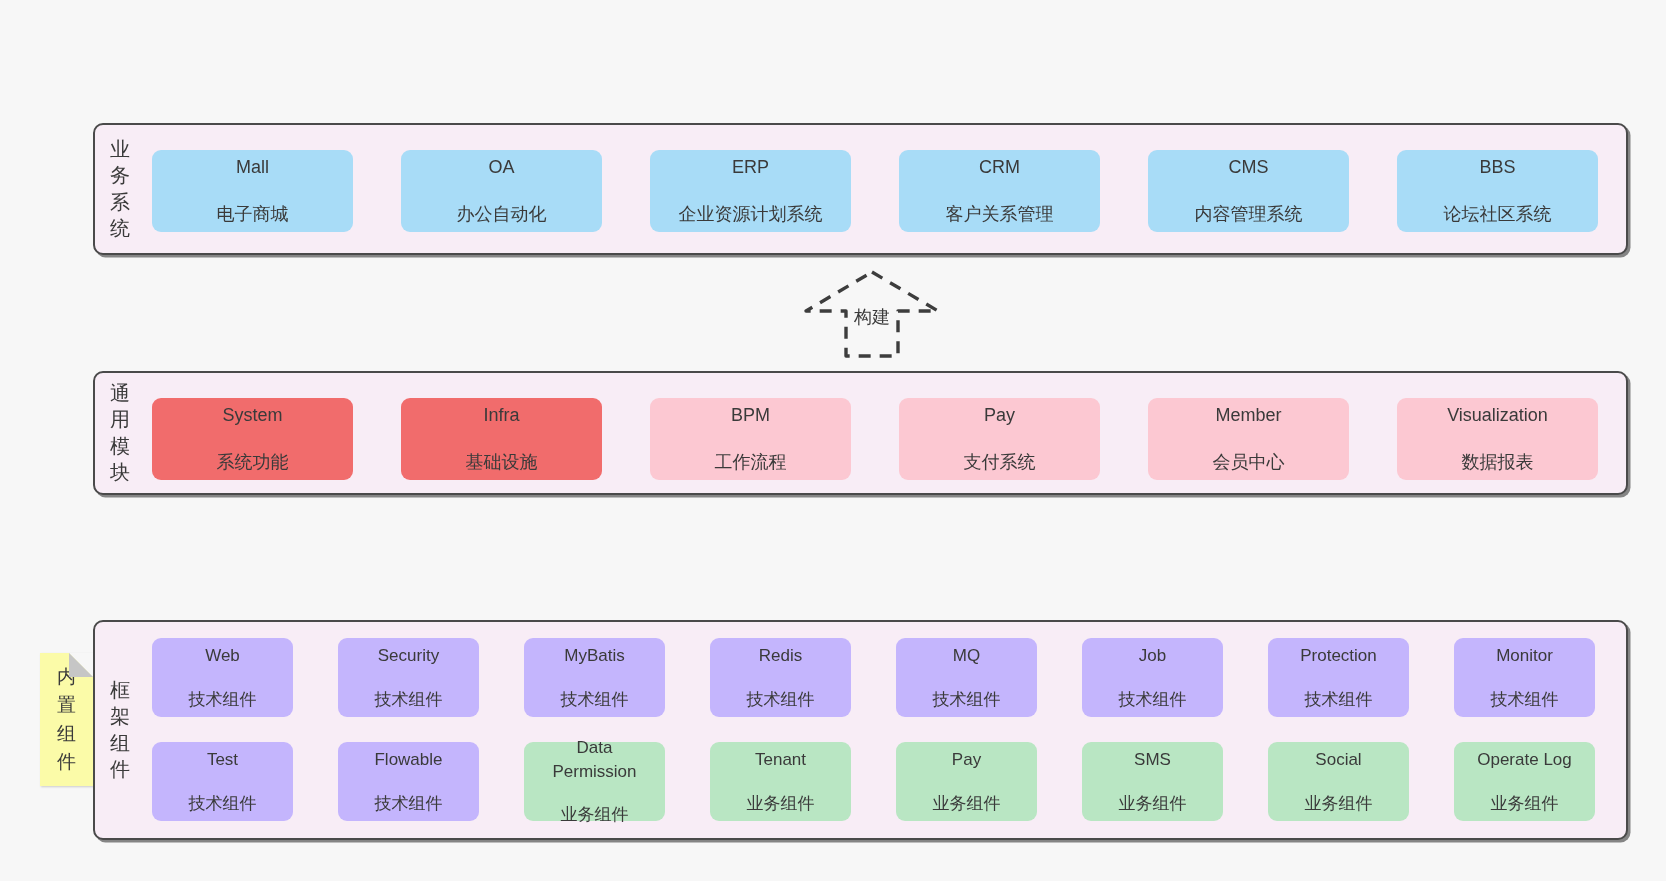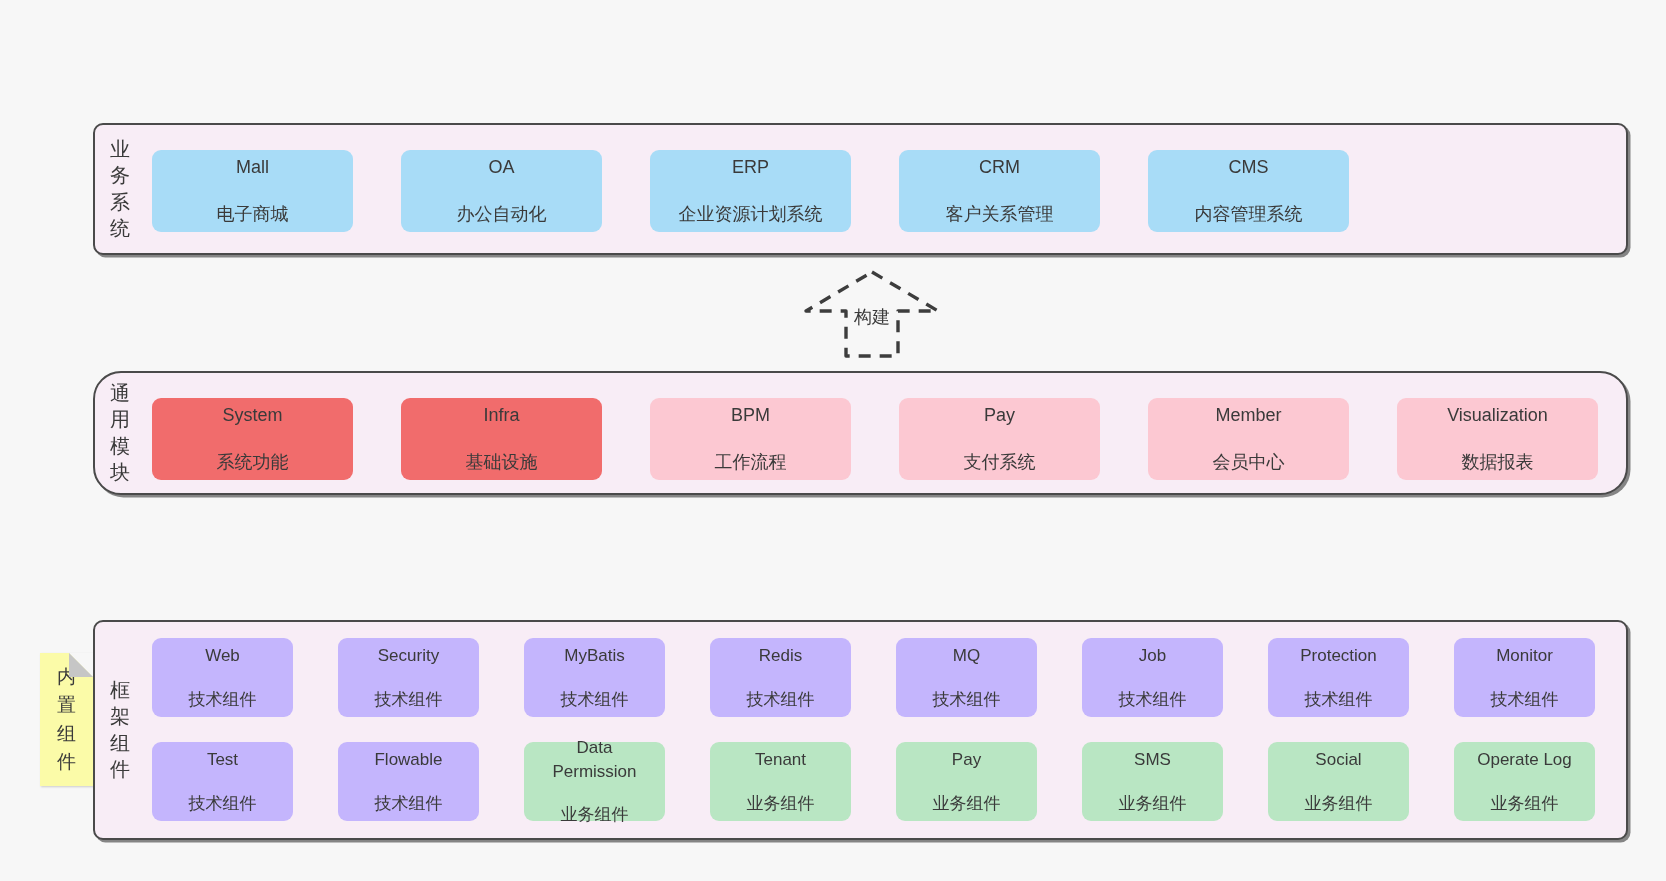--- a/index.html
+++ b/index.html
@@ -4,21 +4,21 @@
 <style>
   html,body { margin:0; padding:0; background:#f7f7f7; }
   body { font-family:"Liberation Sans","DejaVu Sans",sans-serif; color:#3a3a3a; }
   .canvas { position:relative; width:1666px; height:881px; background:#f7f7f7; overflow:hidden; }
 
   
   .panel { position:absolute; left:93px; width:1535px; box-sizing:border-box;
            background:#f8edf6; border:2px solid #4a4a4a; border-radius:10px;
            box-shadow:2.5px 2.5px 0 rgba(40,40,40,.55); z-index:1; }
   .panel-business   { top:123px; height:132px; }
-  .panel-modules    { top:371px; height:124px;border-radius:28px; }
+  .panel-modules    { top:371px; height:124px; }
   .panel-components { top:620px; height:220px; }
 
   .vlabel { position:absolute; left:13px; top:50%; transform:translateY(-50%);
             width:24px; font-size:20px; line-height:1.32; text-align:center;
             word-break:break-all; white-space:normal; }
 
   .box-row { position:absolute; display:flex; }
   .row-lg { left:57px; gap:48px; }
   .panel-business .row-lg { top:25px; }
   .panel-modules  .row-lg { top:25px; }
@@ -83,20 +83,24 @@
         <div>企业资源计划系统</div>
       </div>
       <div class="box b-lg blue">
         <div>CRM</div>
         <div>客户关系管理</div>
       </div>
       <div class="box b-lg blue">
         <div>CMS</div>
         <div>内容管理系统</div>
       </div>
+      <div class="box b-lg blue">
+        <div>BBS</div>
+        <div>论坛社区系统</div>
+      </div>
     </div>
   </div>
 
   <div class="arrow arrow-build">
     <svg width="140" height="92" viewBox="0 0 140 92">
       <path d="M70 4 L136 43 L96 43 L96 88 L44 88 L44 43 L4 43 Z" fill="none" stroke="#3d3d3d" stroke-width="3.4" stroke-dasharray="12 9" stroke-linejoin="round"></path>
     </svg>
     <span class="arrow-label">构建</span>
   </div>
 

